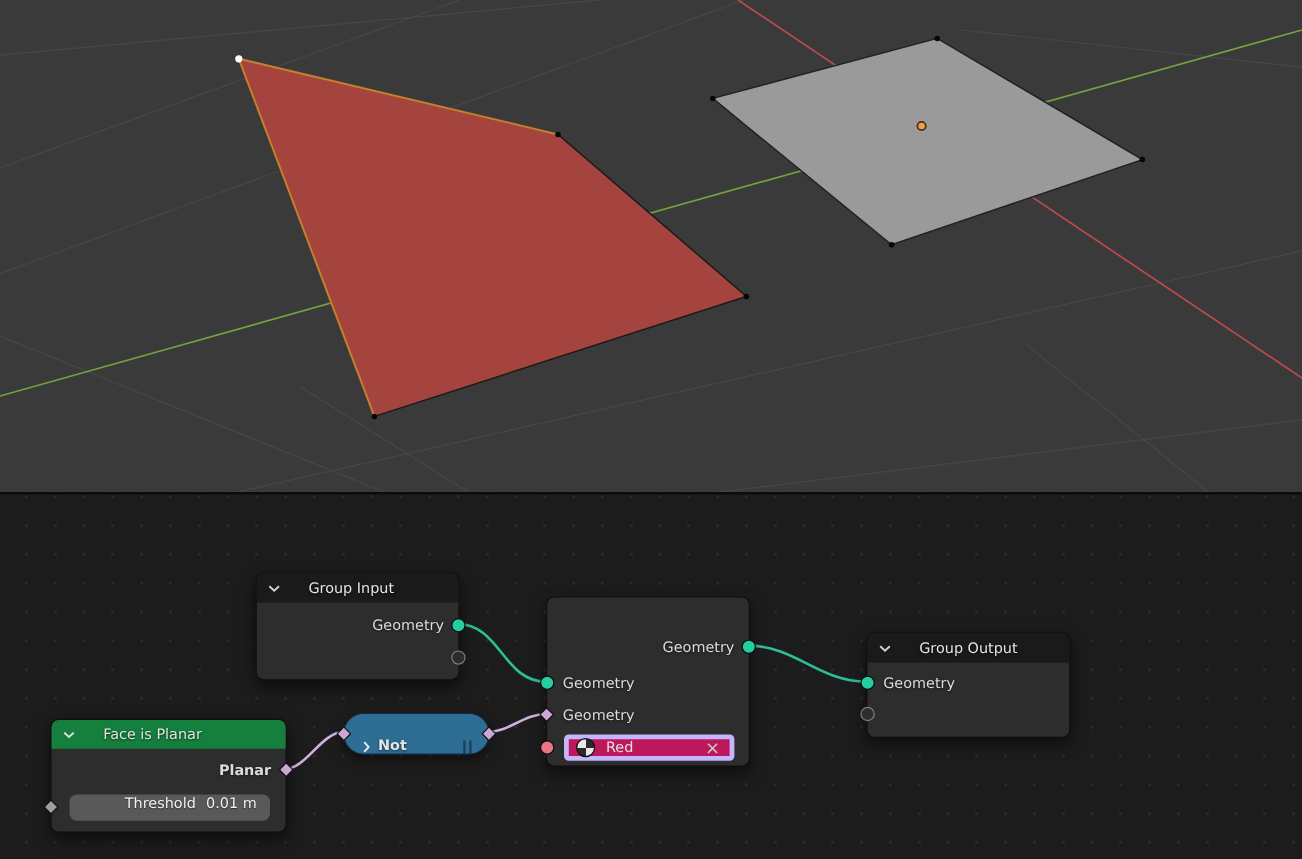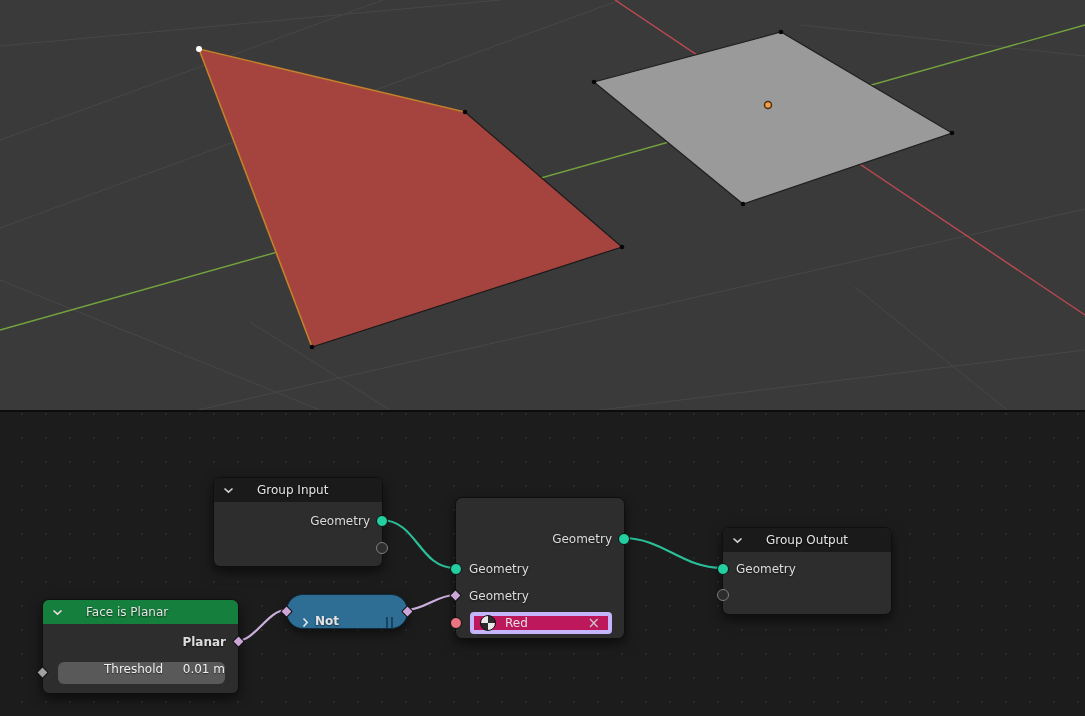--- a/index.html
+++ b/index.html
@@ -40,21 +40,21 @@
       background:#be185d;border:4px solid #c4b5fd;border-radius:4px;box-sizing:border-box;}
   .mat-icon{width:14px;height:14px;border-radius:50%;margin-left:6px;border:1px solid #0d0d0d;
       background:conic-gradient(from 0deg,#2b2b2b 0 90deg,#e9e9e9 90deg 180deg,#2b2b2b 180deg 270deg,#e9e9e9 270deg 360deg);}
   .mat-name{margin-left:9px;color:#e2e2e2;}
   .mat-clear{margin-left:auto;margin-right:8px;color:#c9c9c9;font-size:15px;line-height:15px;cursor:default;}
 
   
   .th-field{position:absolute;display:flex;align-items:flex-start;height:22px;background:#595959;
       border-radius:6px;color:#f1f1f1;text-shadow:0 1px 1px rgba(0,0,0,.5);}
   .th-label{margin-left:46px;}
-  .th-value{margin-left:auto;margin-right:0;}
+  .th-value{margin-left:auto;margin-right:11px;}
 
   
   .pill{position:absolute;border-radius:17px;border:1px solid #102b3d;
         box-shadow:0 4px 10px rgba(0,0,0,.5);display:flex;align-items:flex-end;z-index:2;
         text-shadow:0 1px 2px rgba(0,0,0,.6);font-weight:bold;}
   .pill .node-title{margin-left:6px;}
   .pill-bars{margin-left:auto;margin-right:14px;display:flex;gap:3px;}
   .pill-bars i{display:block;width:2px;height:11px;background:rgba(10,35,52,.55);}
 </style>
 </head>

